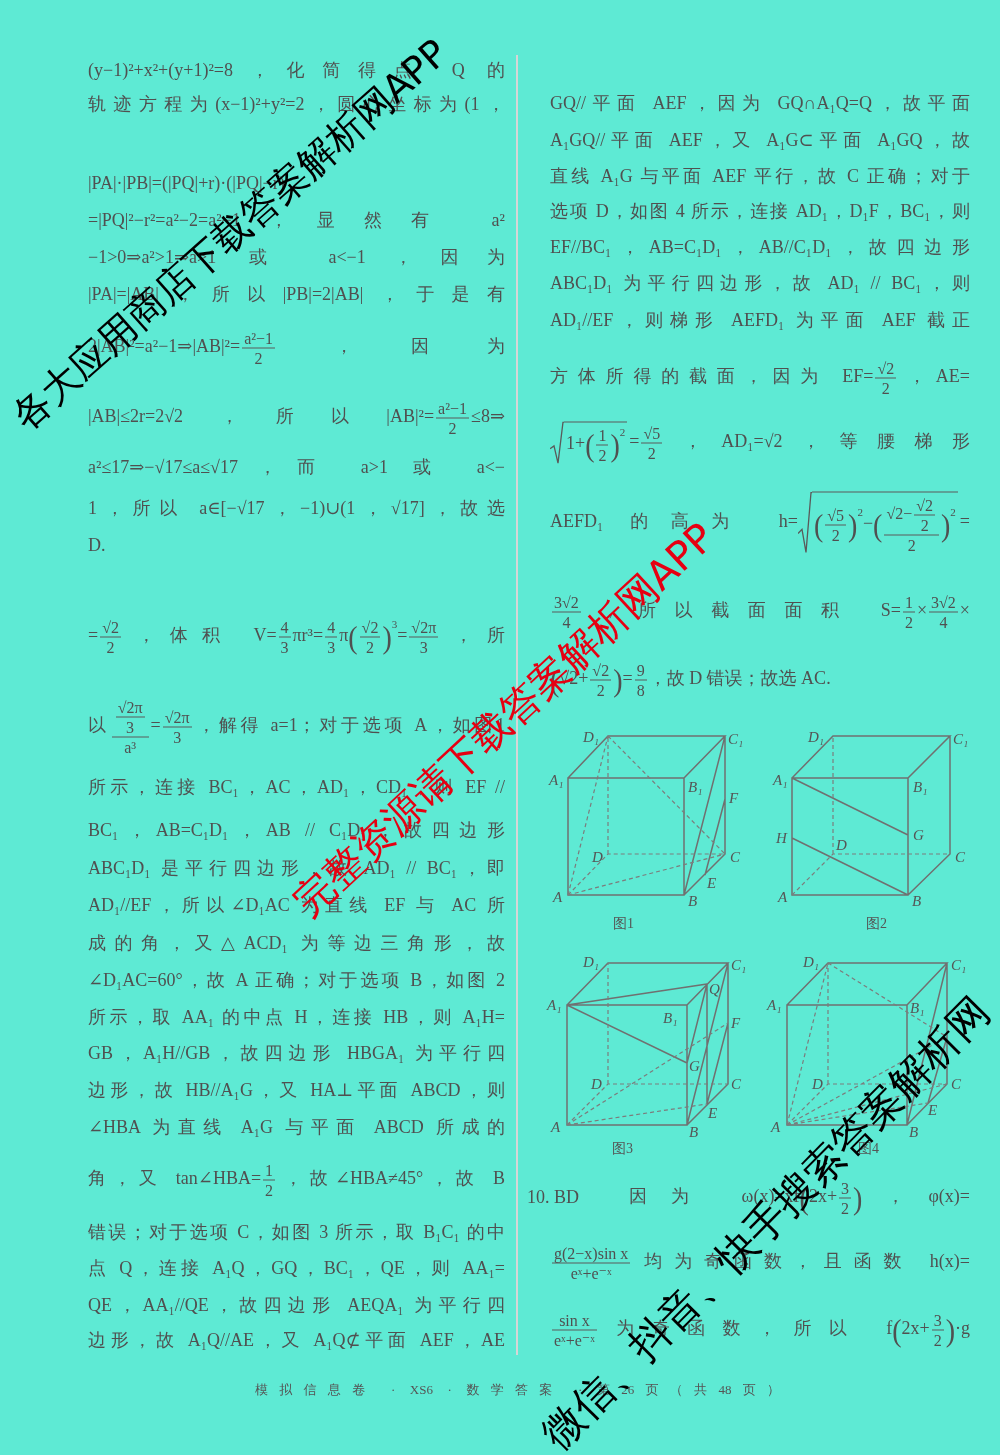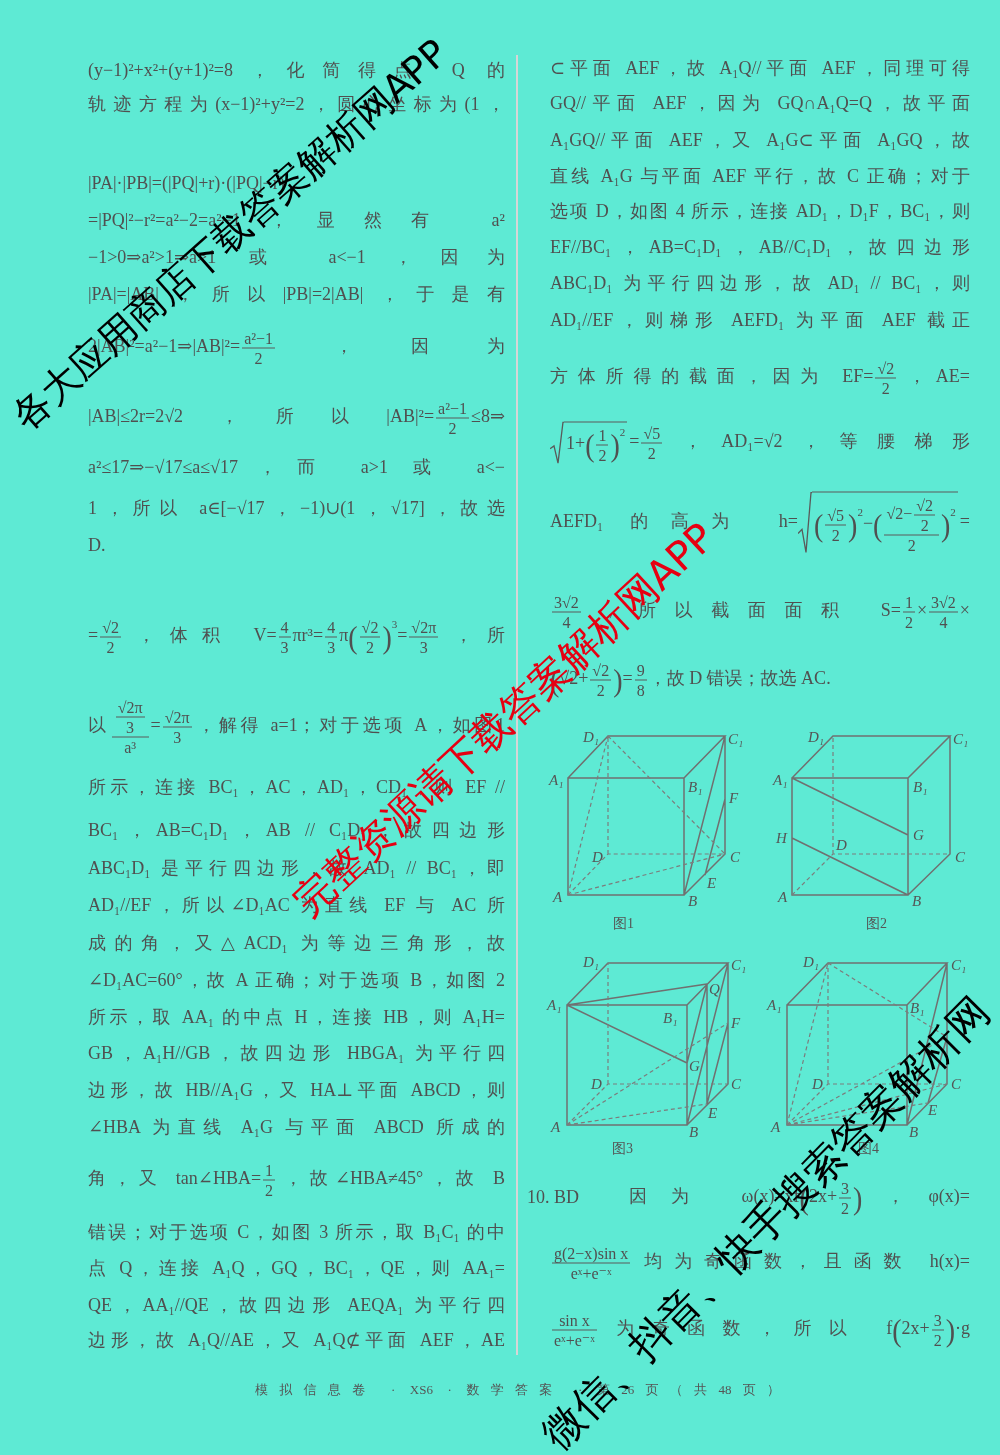--- a/index.html
+++ b/index.html
@@ -65,21 +65,20 @@
   <div class="ln L" style="top:1090px">边形，故 HB//A₁G，又 HA⊥平面 ABCD，则</div>
   <div class="ln L" style="top:1127px">∠HBA 为直线 A₁G 与平面 ABCD 所成的</div>
 
   <div class="ln L" style="top:1180px"><span>角，又 tan∠HBA=</span><span class="frac"><span class="n">1</span><span class="d">2</span></span><span>，故∠HBA≠45°，故 B</span></div>
 
   <div class="ln L" style="top:1232px">错误；对于选项 C，如图 3 所示，取 B₁C₁ 的中</div>
   <div class="ln L" style="top:1268px">点 Q，连接 A₁Q，GQ，BC₁，QE，则 AA₁=</div>
   <div class="ln L" style="top:1305px">QE，AA₁//QE，故四边形 AEQA₁ 为平行四</div>
   <div class="ln L" style="top:1340px">边形，故 A₁Q//AE，又 A₁Q⊄平面 AEF，AE</div>
 
-  <div class="ln R" style="top:68px">⊂平面 AEF，故 A₁Q//平面 AEF，同理可得</div>
   <div class="ln R" style="top:103px">GQ//平面 AEF，因为 GQ∩A₁Q=Q，故平面</div>
   <div class="ln R" style="top:140px">A₁GQ//平面 AEF，又 A₁G⊂平面 A₁GQ，故</div>
   <div class="ln R" style="top:176px">直线 A₁G 与平面 AEF 平行，故 C 正确；对于</div>
   <div class="ln R" style="top:211px">选项 D，如图 4 所示，连接 AD₁，D₁F，BC₁，则</div>
   <div class="ln R" style="top:247px">EF//BC₁，AB=C₁D₁，AB//C₁D₁，故四边形</div>
   <div class="ln R" style="top:283px">ABC₁D₁ 为平行四边形，故 AD₁ // BC₁，则</div>
   <div class="ln R" style="top:320px">AD₁//EF，则梯形 AEFD₁ 为平面 AEF 截正</div>
 
   <div class="ln R" style="top:378px"><span>方体所得的截面，因为 EF=</span><span class="frac"><span class="n">√2</span><span class="d">2</span></span><span>，AE=</span></div>
 

